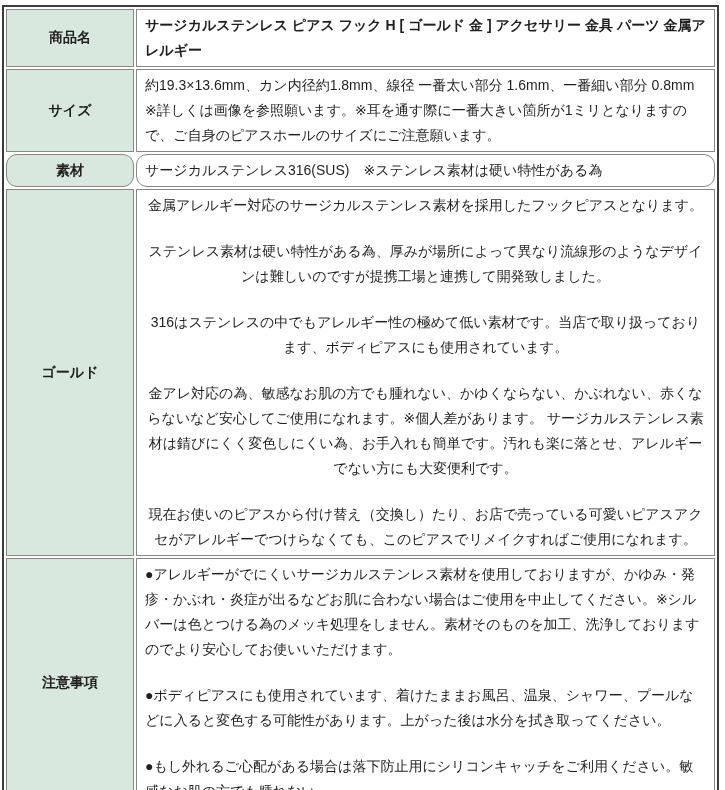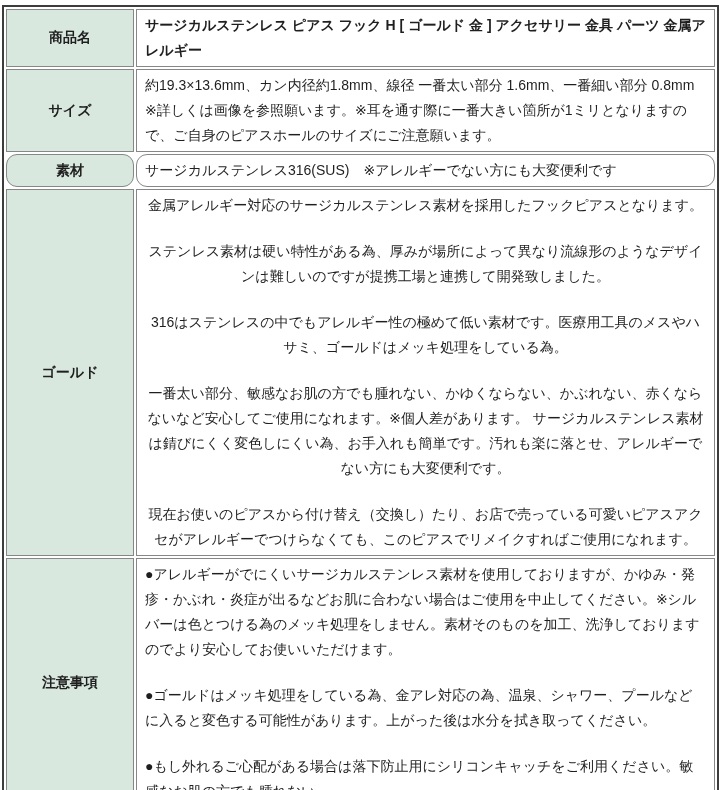--- a/index.html
+++ b/index.html
@@ -80,37 +80,37 @@
         </tr>
         <tr class="r1">
           <th>サイズ</th>
           <td>
             <p>約19.3×13.6mm、カン内径約1.8mm、線径 一番太い部分 1.6mm、一番細い部分 0.8mm ※詳しくは画像を参照願います。※耳を通す際に一番大きい箇所が1ミリとなりますので、ご自身のピアスホールのサイズにご注意願います。</p>
           </td>
         </tr>
         <tr class="r2">
           <th>素材</th>
           <td>
-            <p>サージカルステンレス316(SUS)　※アレルギーでない方にも大変便利です</p>
+            <p>サージカルステンレス316(SUS)　※ステンレス素材は硬い特性がある為</p>
           </td>
         </tr>
         <tr class="r4">
           <th>ゴールド</th>
           <td>
             <p>金属アレルギー対応のサージカルステンレス素材を採用したフックピアスとなります。</p>
             <p>ステンレス素材は硬い特性がある為、厚みが場所によって異なり流線形のようなデザインは難しいのですが提携工場と連携して開発致しました。</p>
-            <p>316はステンレスの中でもアレルギー性の極めて低い素材です。医療用工具のメスやハサミ、ゴールドはメッキ処理をしている為。</p>
-            <p>一番太い部分、敏感なお肌の方でも腫れない、かゆくならない、かぶれない、赤くならないなど安心してご使用になれます。※個人差があります。 サージカルステンレス素材は錆びにくく変色しにくい為、お手入れも簡単です。汚れも楽に落とせ、アレルギーでない方にも大変便利です。</p>
+            <p>316はステンレスの中でもアレルギー性の極めて低い素材です。当店で取り扱っております、ボディピアスにも使用されています。</p>
+            <p>金アレ対応の為、敏感なお肌の方でも腫れない、かゆくならない、かぶれない、赤くならないなど安心してご使用になれます。※個人差があります。 サージカルステンレス素材は錆びにくく変色しにくい為、お手入れも簡単です。汚れも楽に落とせ、アレルギーでない方にも大変便利です。</p>
             <p>現在お使いのピアスから付け替え（交換し）たり、お店で売っている可愛いピアスアクセがアレルギーでつけらなくても、このピアスでリメイクすればご使用になれます。</p>
           </td>
         </tr>
         <tr class="r5">
           <th>注意事項</th>
           <td>
             <p>●アレルギーがでにくいサージカルステンレス素材を使用しておりますが、かゆみ・発疹・かぶれ・炎症が出るなどお肌に合わない場合はご使用を中止してください。※シルバーは色とつける為のメッキ処理をしません。素材そのものを加工、洗浄しておりますのでより安心してお使いいただけます。</p>
-            <p>●ゴールドはメッキ処理をしている為、金アレ対応の為、温泉、シャワー、プールなどに入ると変色する可能性があります。上がった後は水分を拭き取ってください。</p>
+            <p>●ボディピアスにも使用されています、着けたままお風呂、温泉、シャワー、プールなどに入ると変色する可能性があります。上がった後は水分を拭き取ってください。</p>
             <p>●もし外れるご心配がある場合は落下防止用にシリコンキャッチをご利用ください。敏感なお肌の方でも腫れない。</p>
           </td>
         </tr>
       </tbody>
   </table>
 
 </div>
 
 </body></html>

